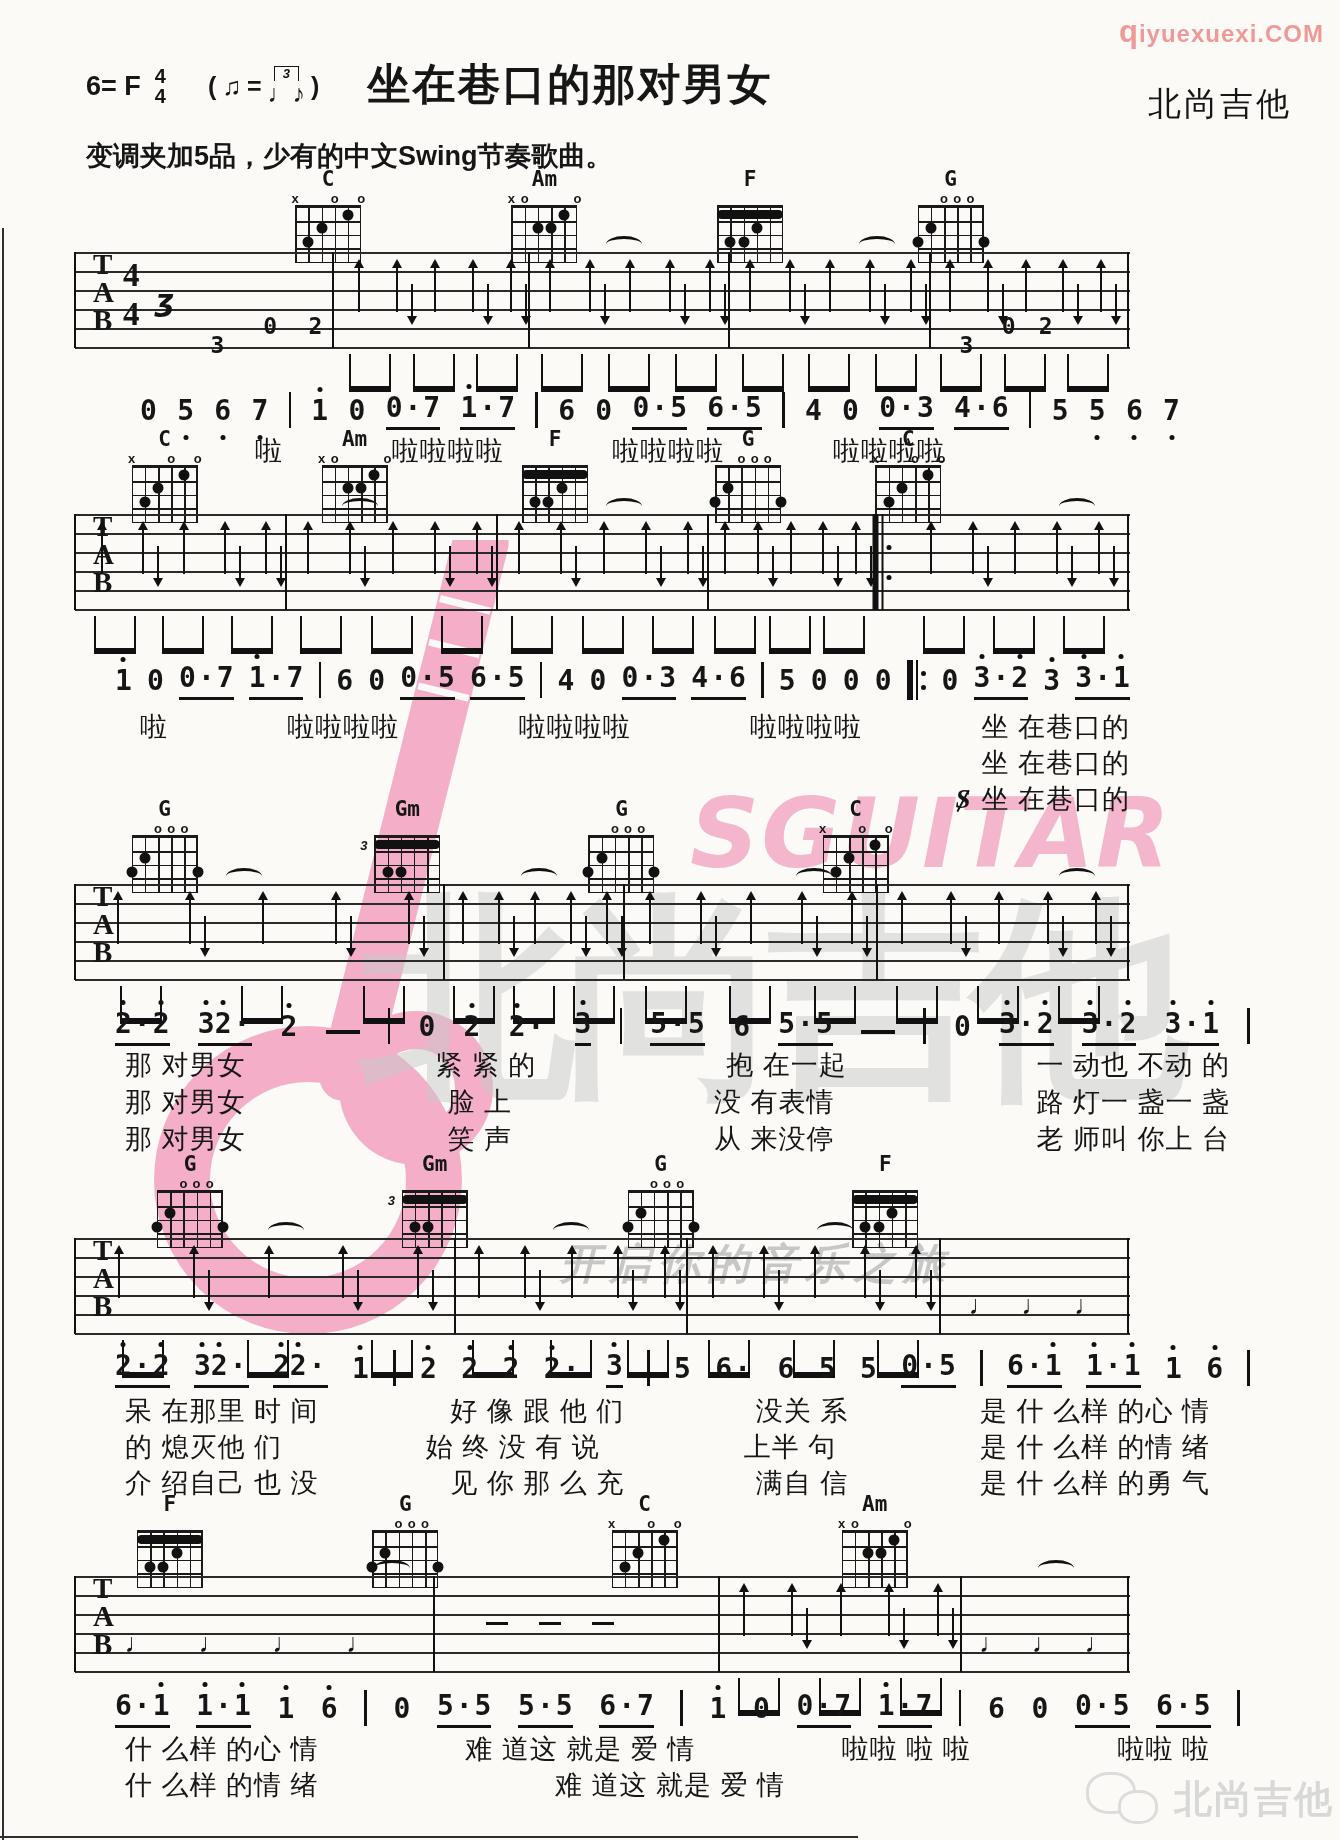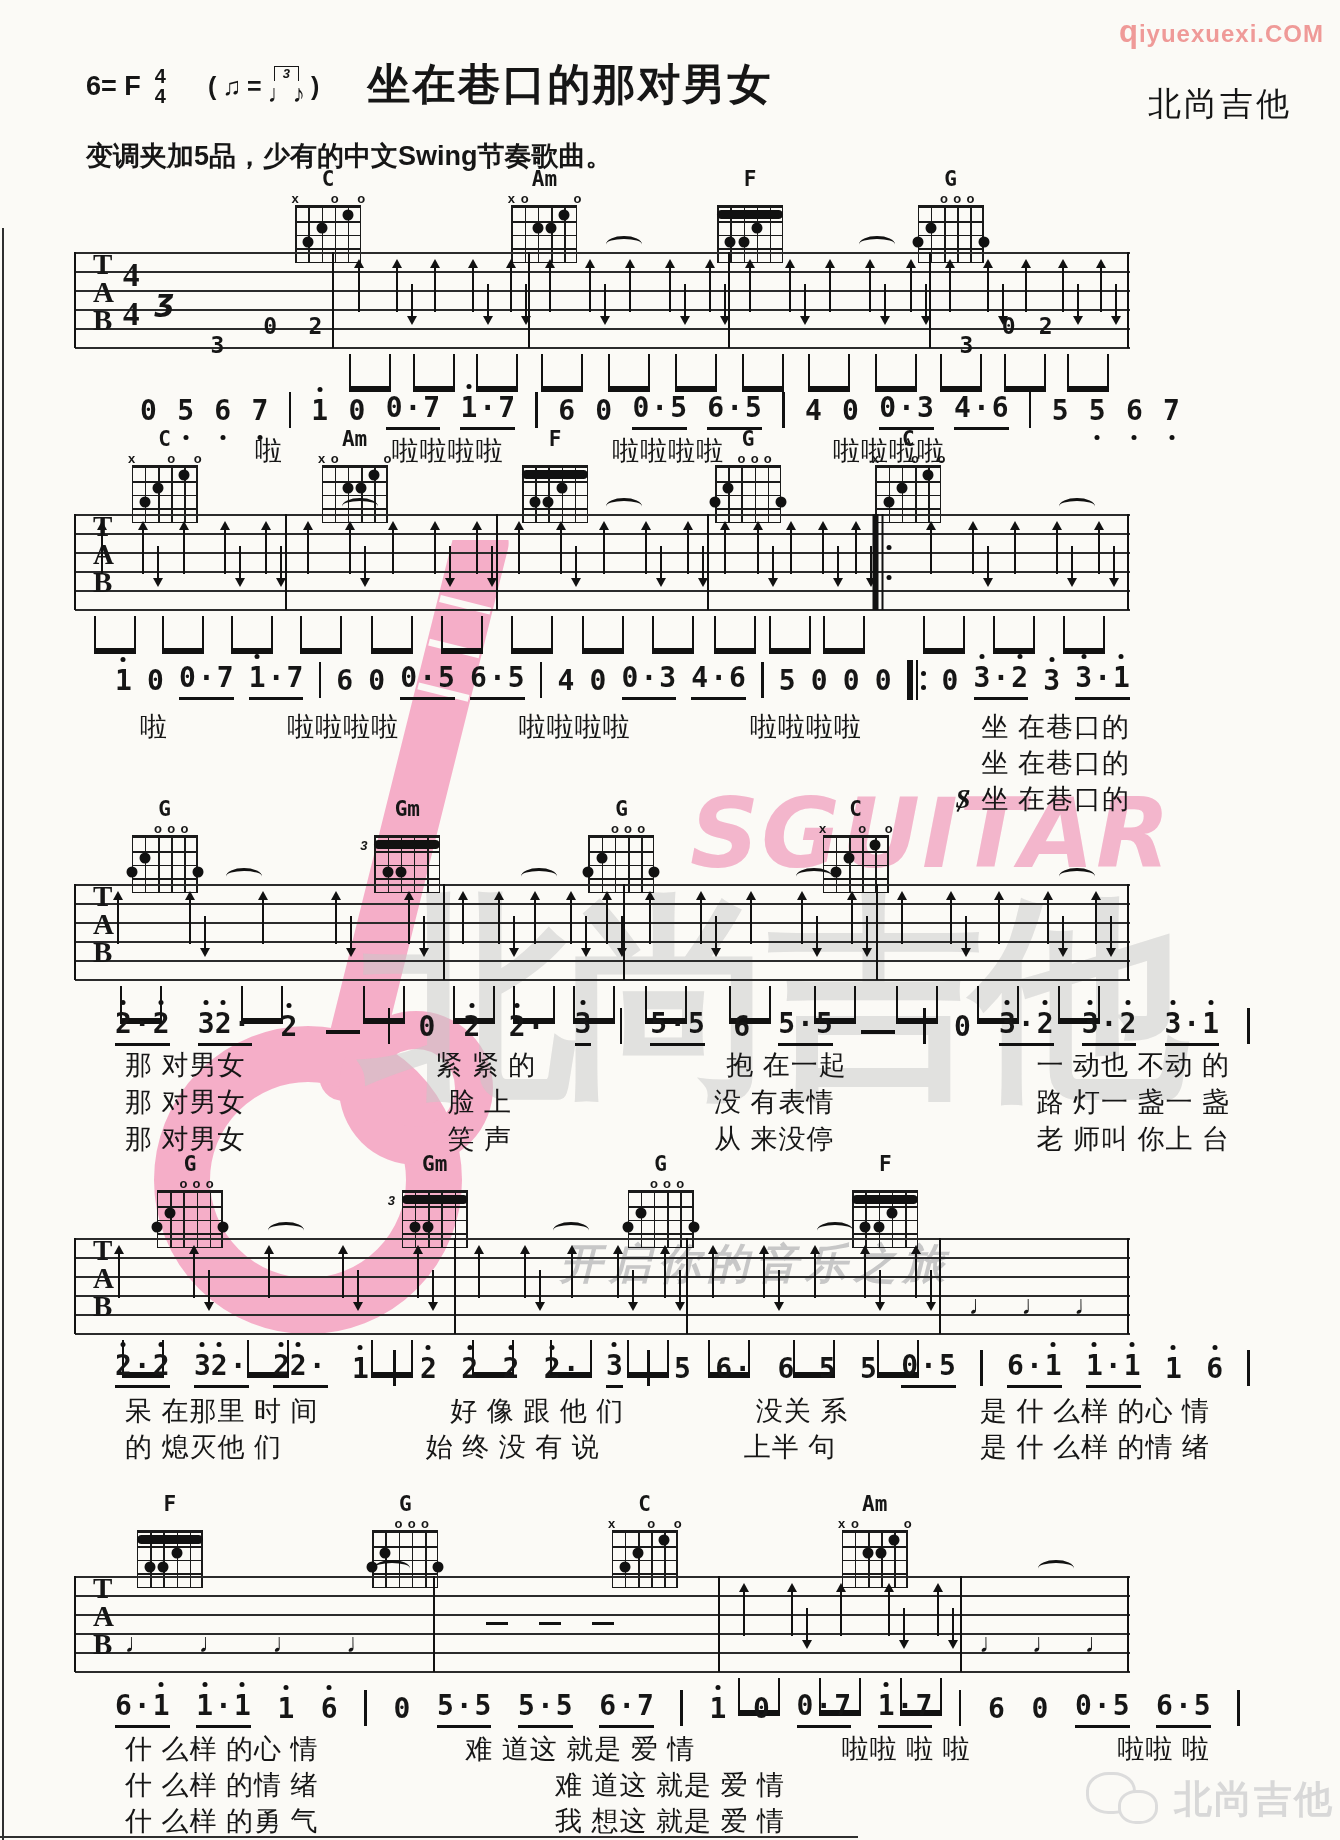--- a/index.html
+++ b/index.html
@@ -1370,20 +1370,21 @@
         <span class="tok">
           <span class="dg hi">1</span>
         </span>
         <span class="tok">
           <span class="dg hi">6</span>
         </span>
         <span class="tbar"></span>
       </div>
       <div class="lyr" style="top: 1432px; left: 125px; width: 1085px;"><span class="seg">的 熄灭他 们</span><span class="seg">始 终 没 有 说</span><span class="seg">上半 句</span><span class="seg">是 什 么样 的情 绪</span></div>
       <div class="lyr" style="top: 1396px; left: 125px; width: 1085px;"><span class="seg">呆 在那里 时 间</span><span class="seg">好 像 跟 他 们</span><span class="seg">没关 系</span><span class="seg">是 什 么样 的心 情</span></div>
+      <div class="lyr" style="top: 1468px; left: 125px; width: 1085px;"><span class="seg">介 绍自己 也 没</span><span class="seg">见 你 那 么 充</span><span class="seg">满自 信</span><span class="seg">是 什 么样 的勇 气</span></div>
     </section>
     <section class="system">
       <div class="chord" style="left: 169.95px; top: 1493px;">
         <div class="cname">F</div>
         <div class="markers">
           <span></span>
           <span></span>
           <span></span>
           <span></span>
           <span></span>
@@ -1602,15 +1603,14 @@
         </span>
         <span class="tok ul">
           <span class="dg">6</span>
           <span class="mdot">·</span>
           <span class="dg">5</span>
         </span>
         <span class="tbar"></span>
       </div>
       <div class="lyr" style="top: 1734px; left: 125px; width: 1085px;"><span class="seg">什 么样 的心 情</span><span class="seg">难 道这 就是 爱 情</span><span class="seg">啦啦 啦 啦</span><span class="seg">啦啦 啦</span></div>
       <div class="lyr" style="top: 1770px; left: 125px; width: 660px;"><span class="seg">什 么样 的情 绪</span><span class="seg">难 道这 就是 爱 情</span></div>
-      <div class="lyr" style="top: 1806px; left: 125px; width: 660px;"><span class="seg">什 么样 的勇 气</span><span class="seg">我 想这 就是 爱 情</span></div>
     </section>
   </div>
 
 </body></html>

